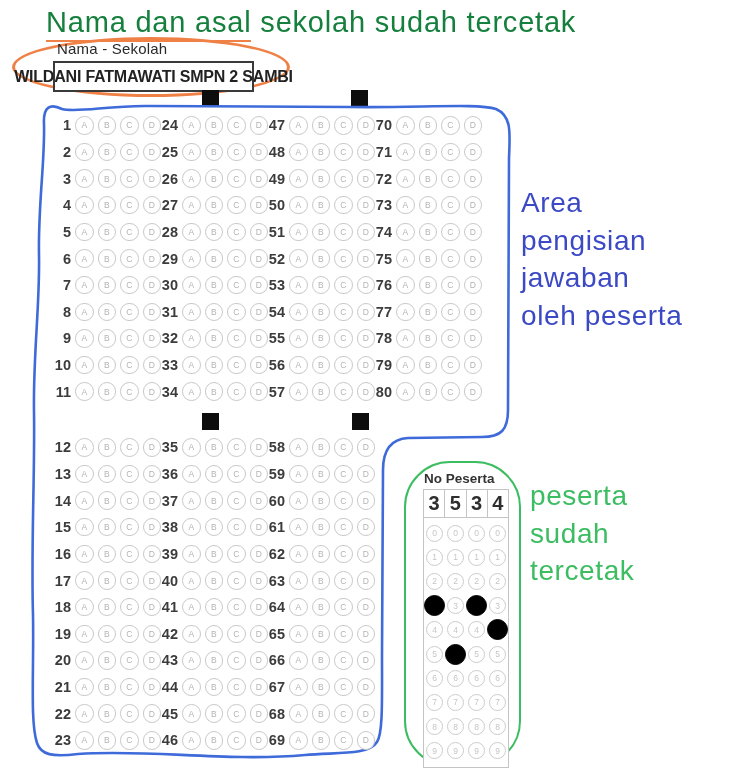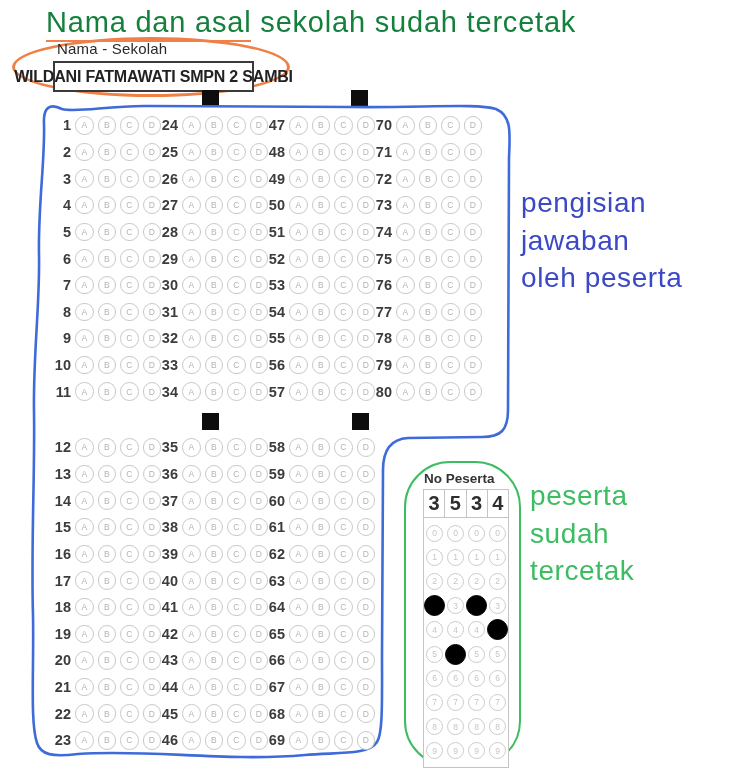--- a/index.html
+++ b/index.html
@@ -726,20 +726,21 @@
         <span class="qnum">69</span>
         <span class="bubble">A</span>
         <span class="bubble">B</span>
         <span class="bubble">C</span>
         <span class="bubble">D</span>
       </div>
     </div>
   </div>
 
 <div class="note" id="area-note">
+  <div>Area</div>
   <div>pengisian</div>
   <div>jawaban</div>
   <div>oleh peserta</div>
 </div>
 
 <div class="note" id="participant-note">
   <div>peserta</div>
   <div>sudah</div>
   <div>tercetak</div>
 </div>

